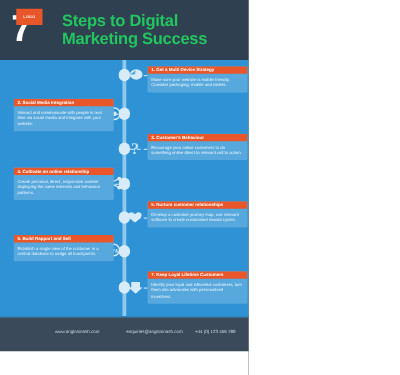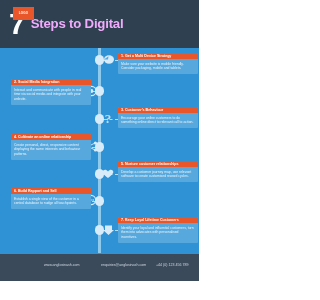--- a/index.html
+++ b/index.html
@@ -29,26 +29,27 @@
   .big-number {
     color: #ffffff;
     font-size: 30px;
     font-weight: bold;
     line-height: 1;
     letter-spacing: -1px;
     margin-right: 6px;
   }
   .title-lines { display: flex; flex-direction: column; }
   .title-line {
-    color: #f0abfc;
+    color: #22c55e;
     font-size: 13.2px;
     font-weight: bold;
     line-height: 14.5px;
     letter-spacing: -0.2px;
     white-space: nowrap;
+    margin-left: 19px;
   }
 
   
   .canvas {
     position: absolute;
     left: 0; top: 48px;
     width: 199px; height: 205px;
     background: #2f92d4;
     overflow: hidden;
   }
@@ -164,20 +165,21 @@
 </style>
 </head>
 <body>
 
 <div id="poster">
 
   <div class="header">
     <div class="big-number">7</div>
     <div class="title-lines">
       <div class="title-line">Steps to Digital</div>
+      <div class="title-line">Marketing Success</div>
     </div>
   </div>
 
   <div class="canvas">
 
     <div class="spine"></div>
 
     <div class="node" style="top:7px;"></div>
     <div class="node" style="top:38px;"></div>
     <div class="node" style="top:66px;"></div>

